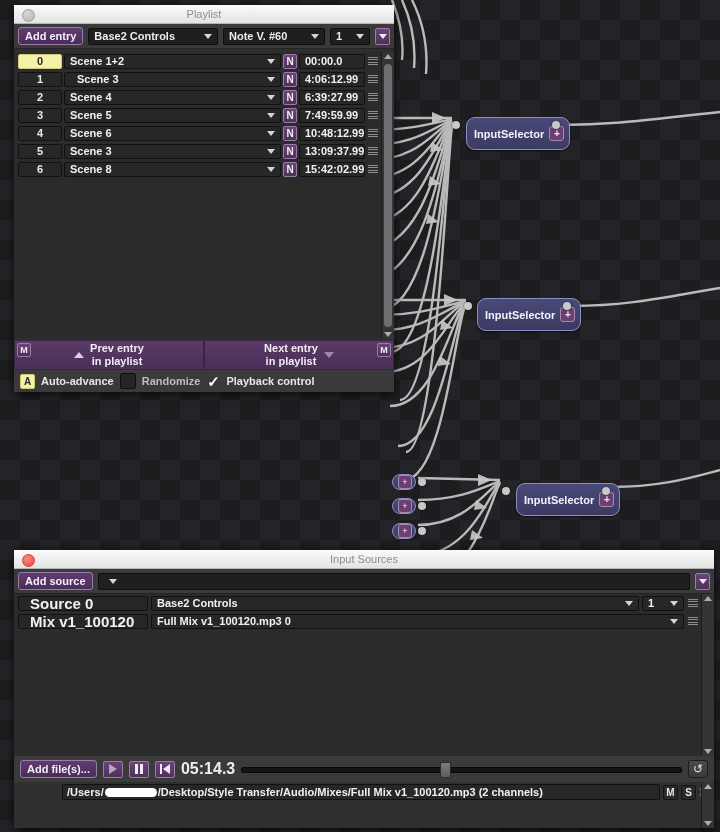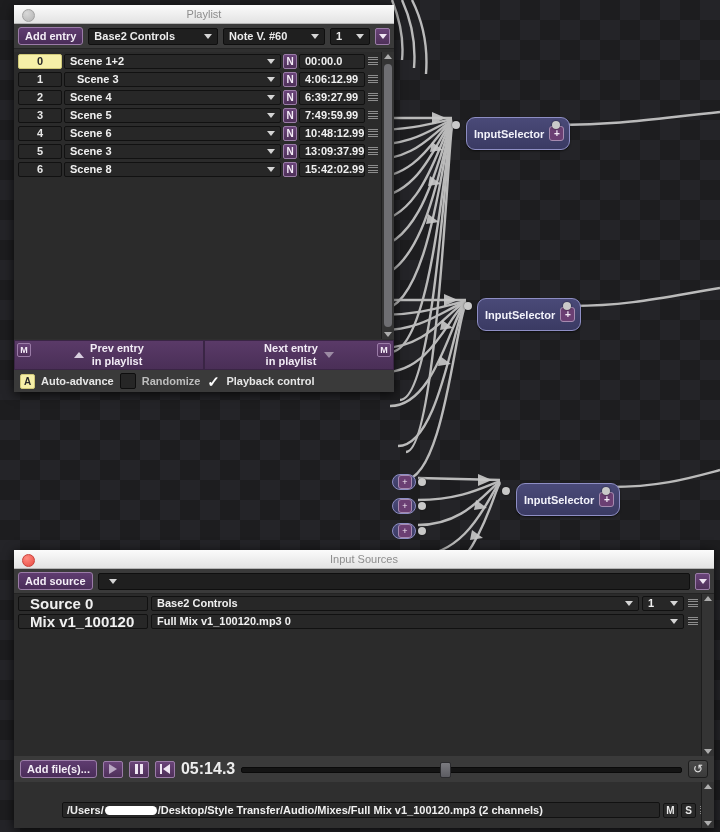--- a/index.html
+++ b/index.html
@@ -804,21 +804,21 @@
           </span>
         </span>
       <span class="time-txt">05:14.3</span>
       <span class="slider">
         <span class="track"></span>
         <span class="knob" id="slider-knob" style="left: 45%;"></span>
       </span>
       <span class="loop-btn">↺</span>
     </div>
 
-    <div class="path-row" style="bottom:8px;padding-left:48px;">
+    <div class="path-row" style="bottom:26px;padding-left:48px;">
       <span class="path-field">
         <span>/Users/</span>
           <span class="redact"></span>
           <span>/Desktop/Style Transfer/Audio/Mixes/Full Mix v1_100120.mp3 (2 channels)</span>
       </span>
       <span class="ms-btn">M</span>
       <span class="ms-btn">S</span>
       <span class="grip">
           <i></i>
           <i></i>

